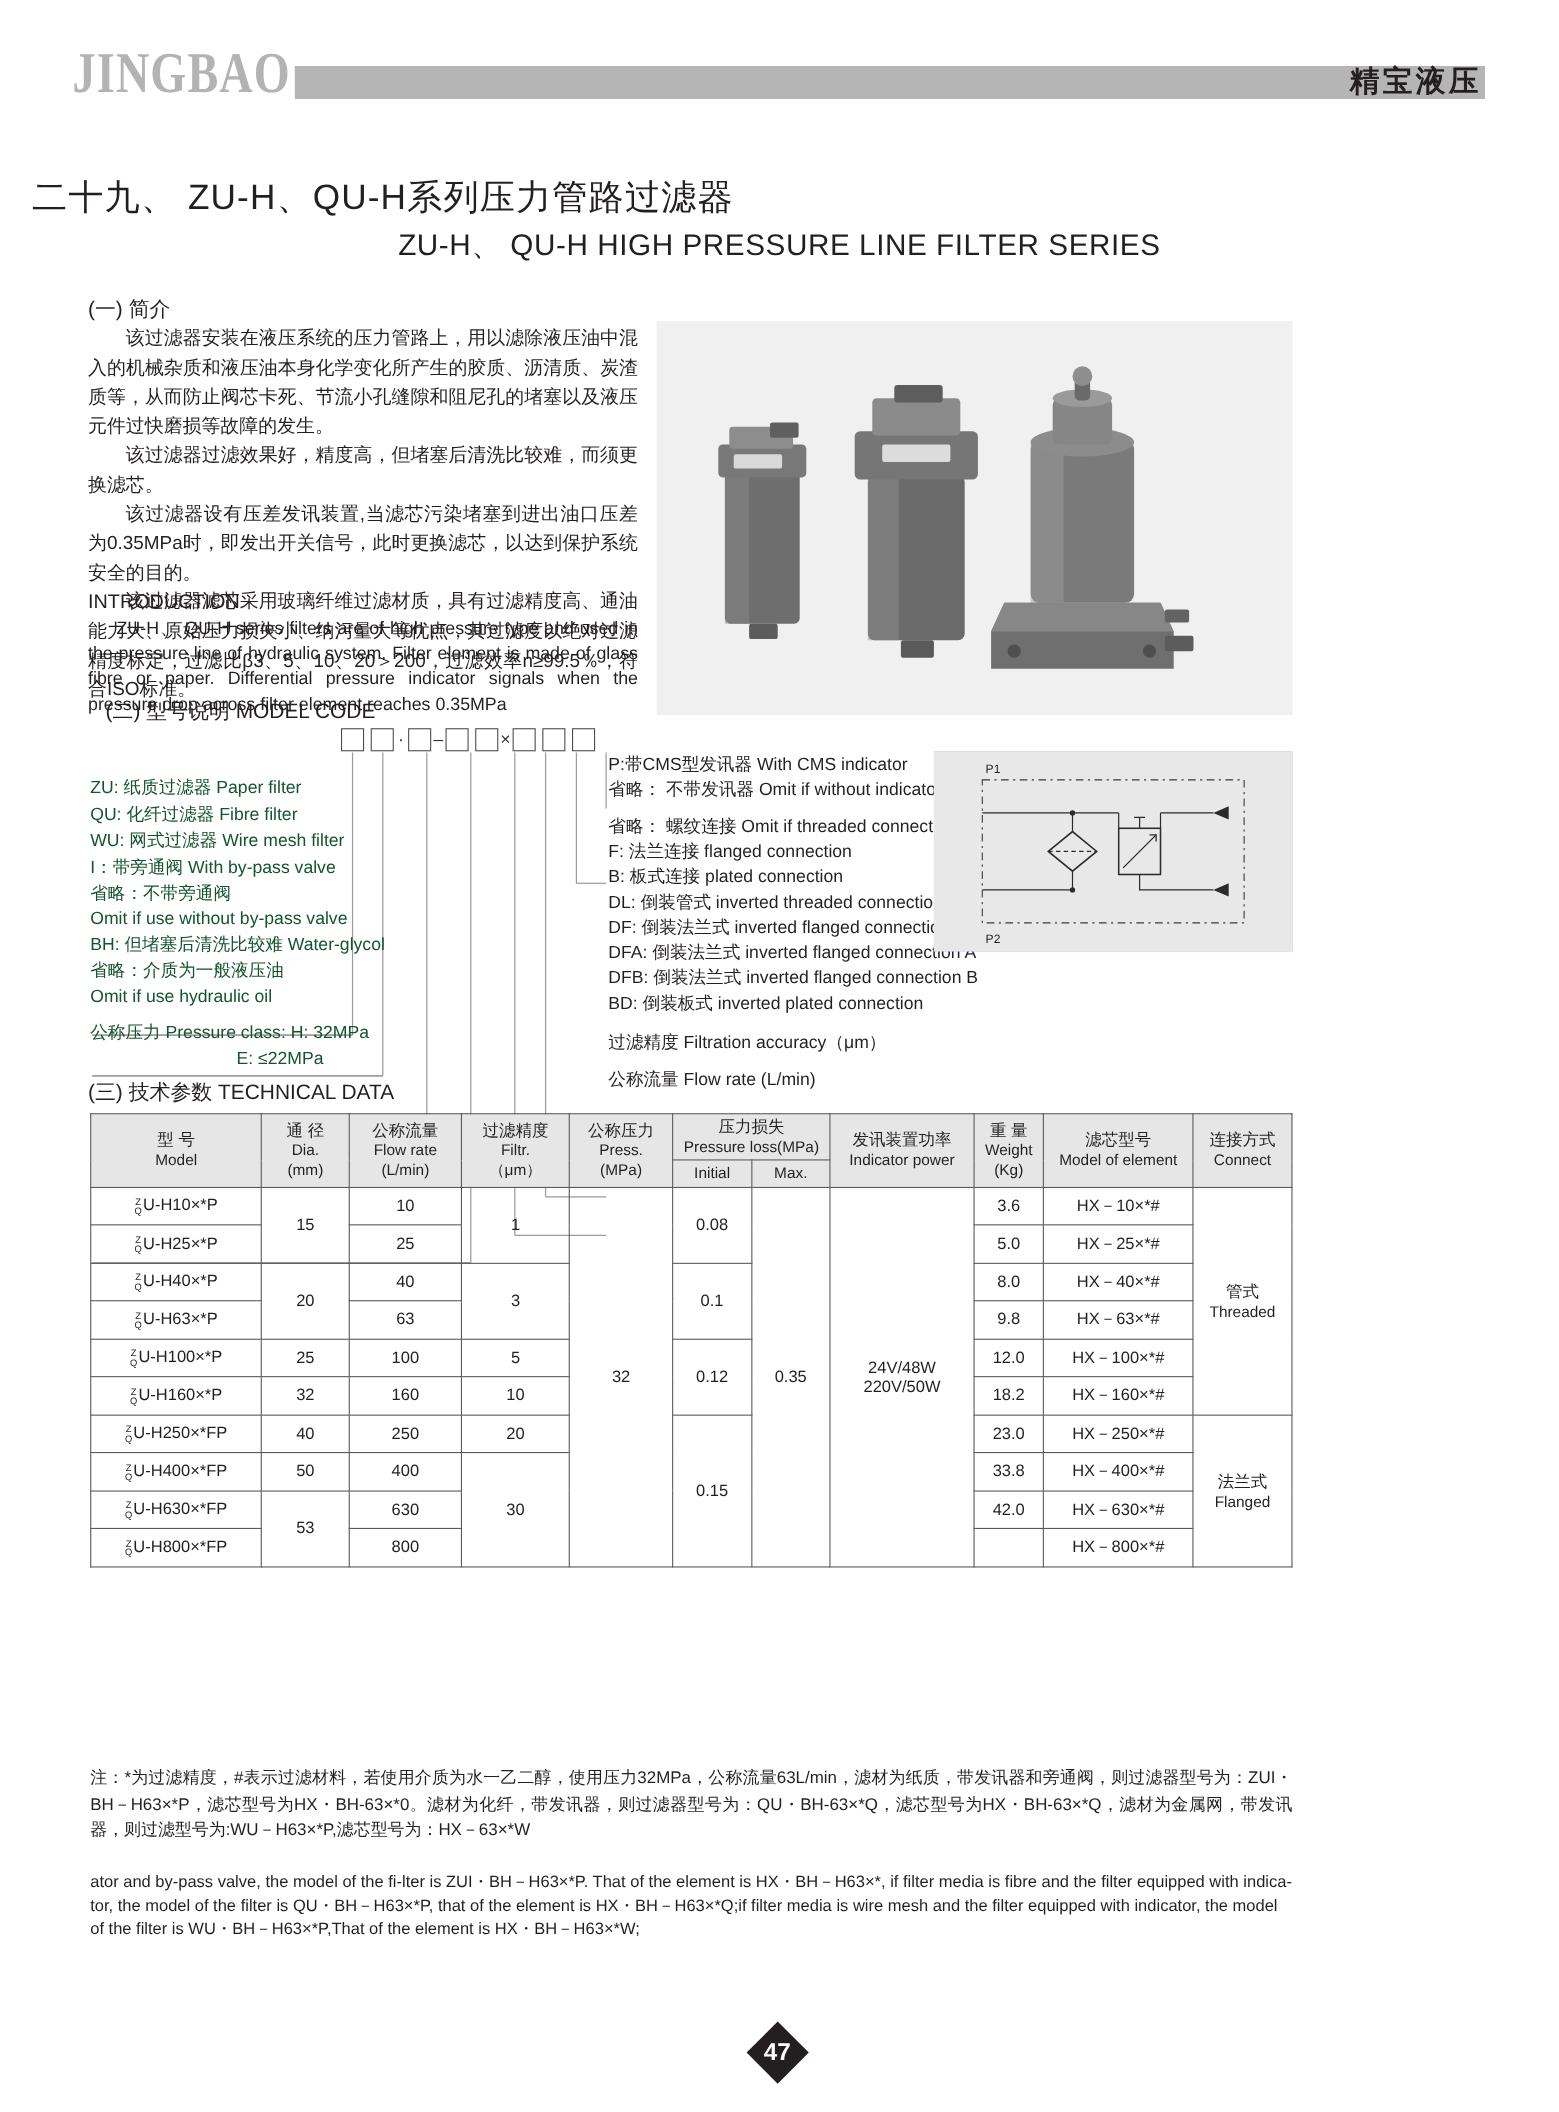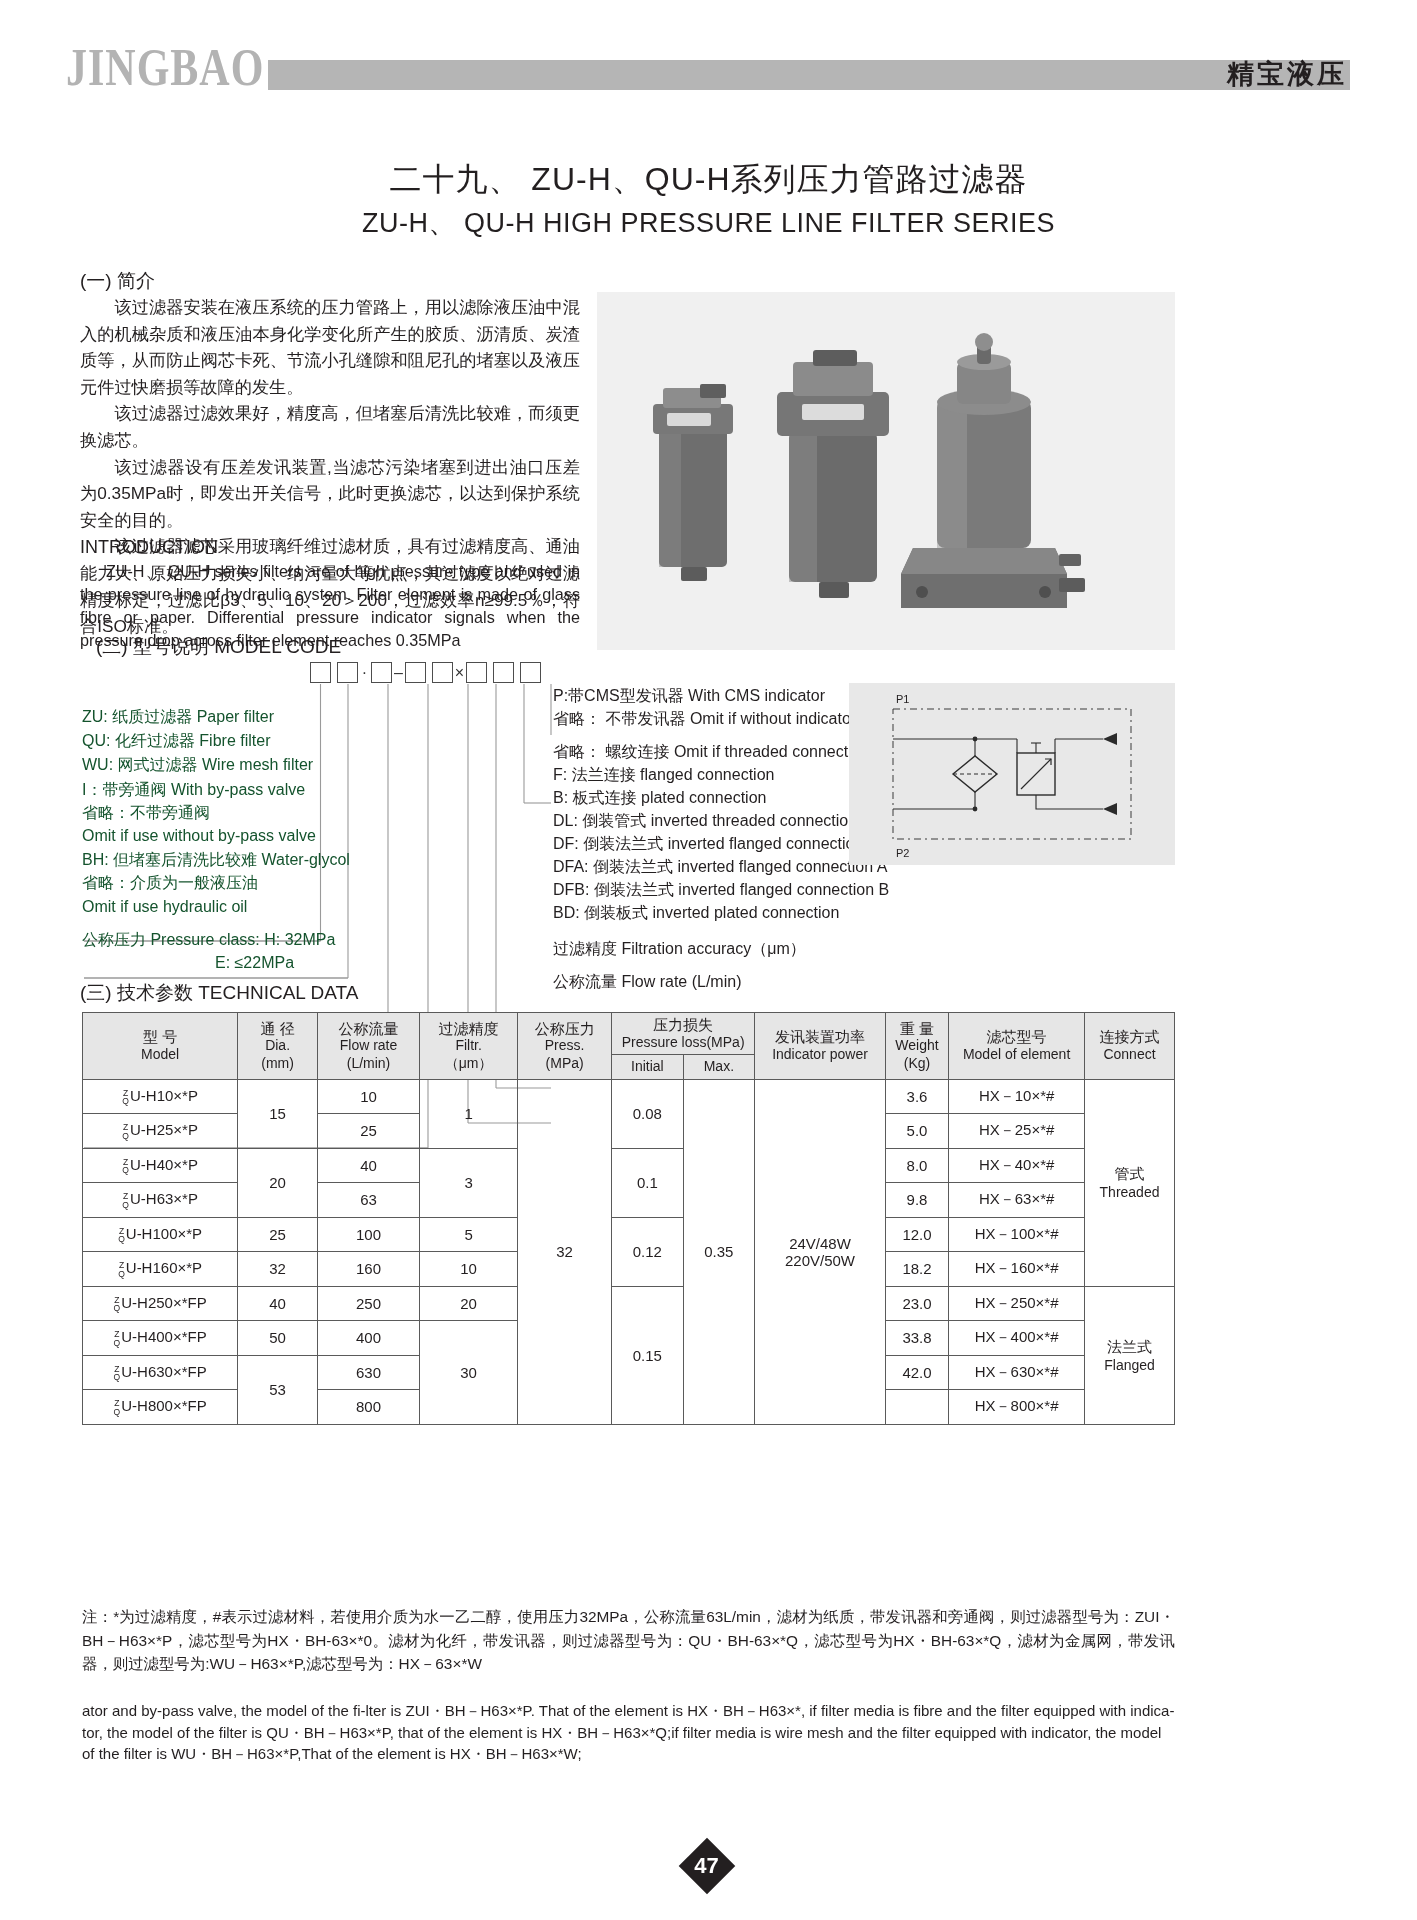--- a/index.html
+++ b/index.html
@@ -29,22 +29,23 @@
   }
   .hdrcn {
     position:absolute; right:70px; top:11px;
     font-size:27px; font-weight:bold; letter-spacing:3px;
     color:#231f20; line-height:31px;
   }
 
   
   .t-cn {
     position:absolute; left:0; top:158px; width:1417px;
-    text-align:center; font-size:32px; letter-spacing:1px;
+    text-align:left; font-size:32px; letter-spacing:1px;
     color:#231f20;
+    padding-left:29px;
   }
   .t-en {
     position:absolute; left:0; top:205px; width:1417px;
     text-align:center; font-size:27px; letter-spacing:.5px;
     color:#231f20;
   }
 
   
   .sec { position:absolute; font-size:19px; color:#231f20; }
   #sec1 { left:80px; top:268px; }

